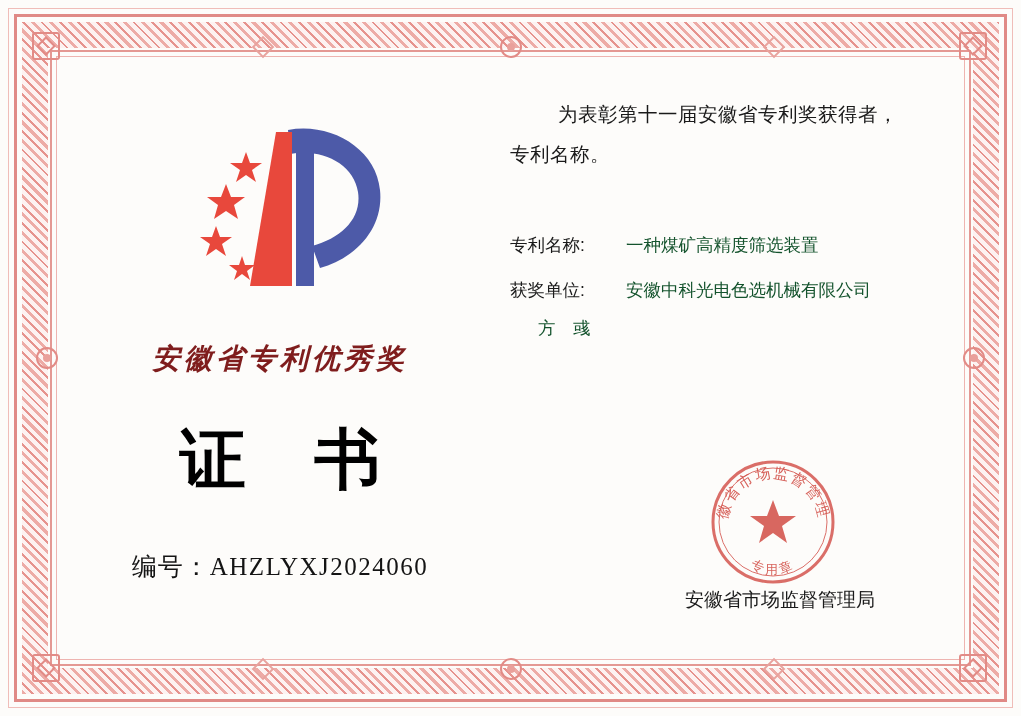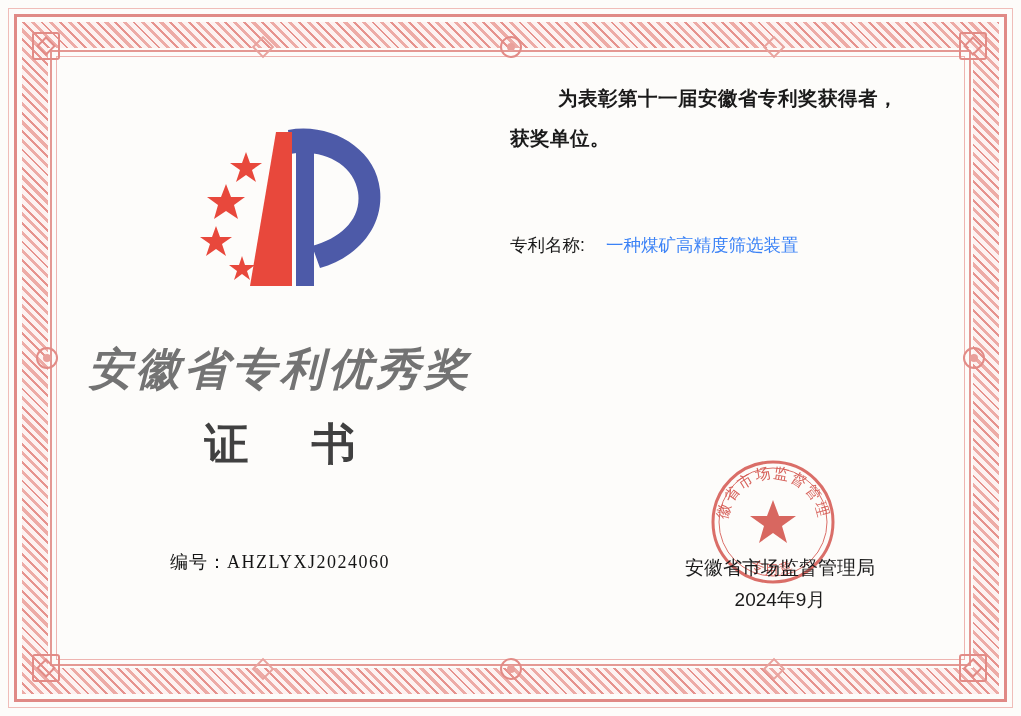--- a/index.html
+++ b/index.html
@@ -153,97 +153,97 @@
     width: 220px;
     height: 200px;
   }
 
   .award-title {
     position: absolute;
     left: 0;
     top: 270px;
     width: 420px;
     font-family: "Liberation Serif", serif;
-    font-size: 44px;
+    font-size: 28px;
     font-weight: bold;
     letter-spacing: 4px;
-    color: #737373;
+    color: #7f1d1d;
     font-style: italic;
   }
 
   .cert-word {
     position: absolute;
     left: 0;
     top: 345px;
     width: 420px;
     font-family: "Liberation Serif", serif;
-    font-size: 44px;
+    font-size: 66px;
     font-weight: bold;
     letter-spacing: 26px;
     text-indent: 26px;
-    color: #404040;
+    color: #000000;
   }
 
   .cert-number {
     position: absolute;
     left: 0;
     top: 480px;
     width: 420px;
-    font-size: 18px;
+    font-size: 25px;
     letter-spacing: 1px;
     color: #141414;
   }
   .cert-number .num {
     font-family: "Liberation Serif", serif;
     letter-spacing: 1.5px;
   }
 
   
   .right-col {
     position: absolute;
     left: 440px; top: 0;
     width: 441px;
     height: 100%;
     font-family: "Liberation Sans", sans-serif;
     color: #1a1a1a;
   }
 
   .citation {
     position: absolute;
-    left: 0; top: 8px;
+    left: 0; top: 24px;
     width: 441px;
     font-size: 19.5px;
     line-height: 40px;
     letter-spacing: .5px;
-    font-weight: bold;
   }
   .citation .line1 { text-indent: 48px; }
   .citation .line2 { text-indent: 0px; }
 
   .fields {
     position: absolute;
     left: 0; top: 160px;
     width: 441px;
     font-size: 17.5px;
     line-height: 31px;
   }
   .field-row {
     display: flex;
     align-items: flex-start;
     margin-bottom: 7px;
+    gap: 20px;
   }
   .field-label {
     width: 96px;
     flex: 0 0 96px;
     white-space: pre;
     color: #1a1a1a;
   }
   .field-value {
     flex: 1 1 auto;
-    color: #3b82f6;
+    color: #14532d;
   }
   .field-value .cont {
     display: block;
     text-indent: 28px;
   }
 
   .signature {
     position: absolute;
     right: 6px;
     bottom: 30px;
@@ -320,36 +320,41 @@
 
       <div class="cert-number">
         <span>编号：</span><span class="num">AHZLYXJ2024060</span>
       </div>
     </div>
 
     <div class="right-col">
 
       <div class="citation">
         <div class="line1">为表彰第十一届安徽省专利奖获得者，</div>
-        <div class="line2">获奖单位。</div>
+        <div class="line2">专利名称。</div>
       </div>
 
       <div class="fields">
 
         <div class="field-row">
           <div class="field-label">专利名称:</div>
           <div class="field-value">一种煤矿高精度筛选装置</div>
         </div>
 
         <div class="field-row">
         </div>
 
+        <div class="field-row">
+          <div class="field-label">获奖单位:</div>
+          <div class="field-value">安徽中科光电色选机械有限公司</div>
+        </div>
 
         <div class="field-row">
           <div class="field-value">
+            <span class="cont">方　彧</span>
           </div>
         </div>
 
       </div>
 
       <div class="seal">
         <svg width="132" height="132" viewBox="0 0 132 132" xmlns="http://www.w3.org/2000/svg">
           <g stroke="#d4564f" fill="none" opacity="0.85">
             <circle cx="66" cy="66" r="60" stroke-width="3"></circle>
             <circle cx="66" cy="66" r="54" stroke-width="1"></circle>
@@ -363,18 +368,17 @@
           </text>
           <path id="sealBottom" d="M 26 78 A 40 40 0 0 0 106 78" fill="none"></path>
           <text font-family="'Liberation Serif', serif" font-size="13" fill="#d4564f" opacity="0.92" letter-spacing="3">
             <textPath href="#sealBottom" startOffset="50%" text-anchor="middle">专用章</textPath>
           </text>
         </svg>
       </div>
 
       <div class="signature">
         <div>安徽省市场监督管理局</div>
-        <div>2024年9月</div>
       </div>
 
     </div>
   </div>
 </div>
 
 </body></html>

